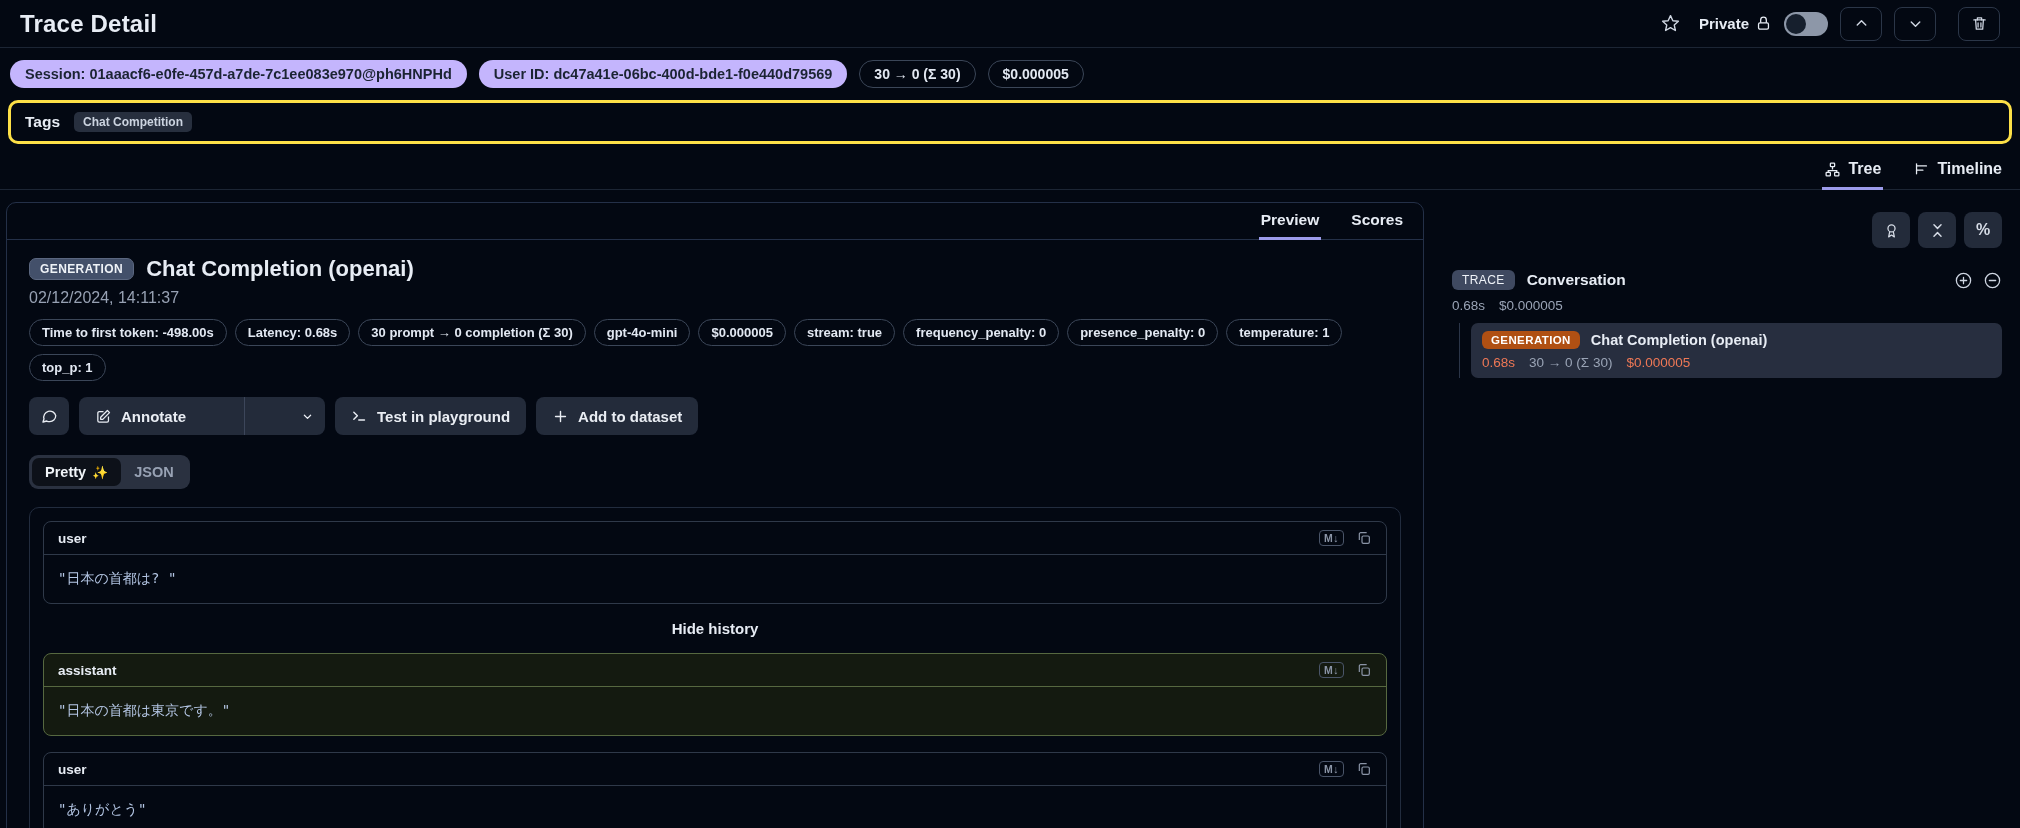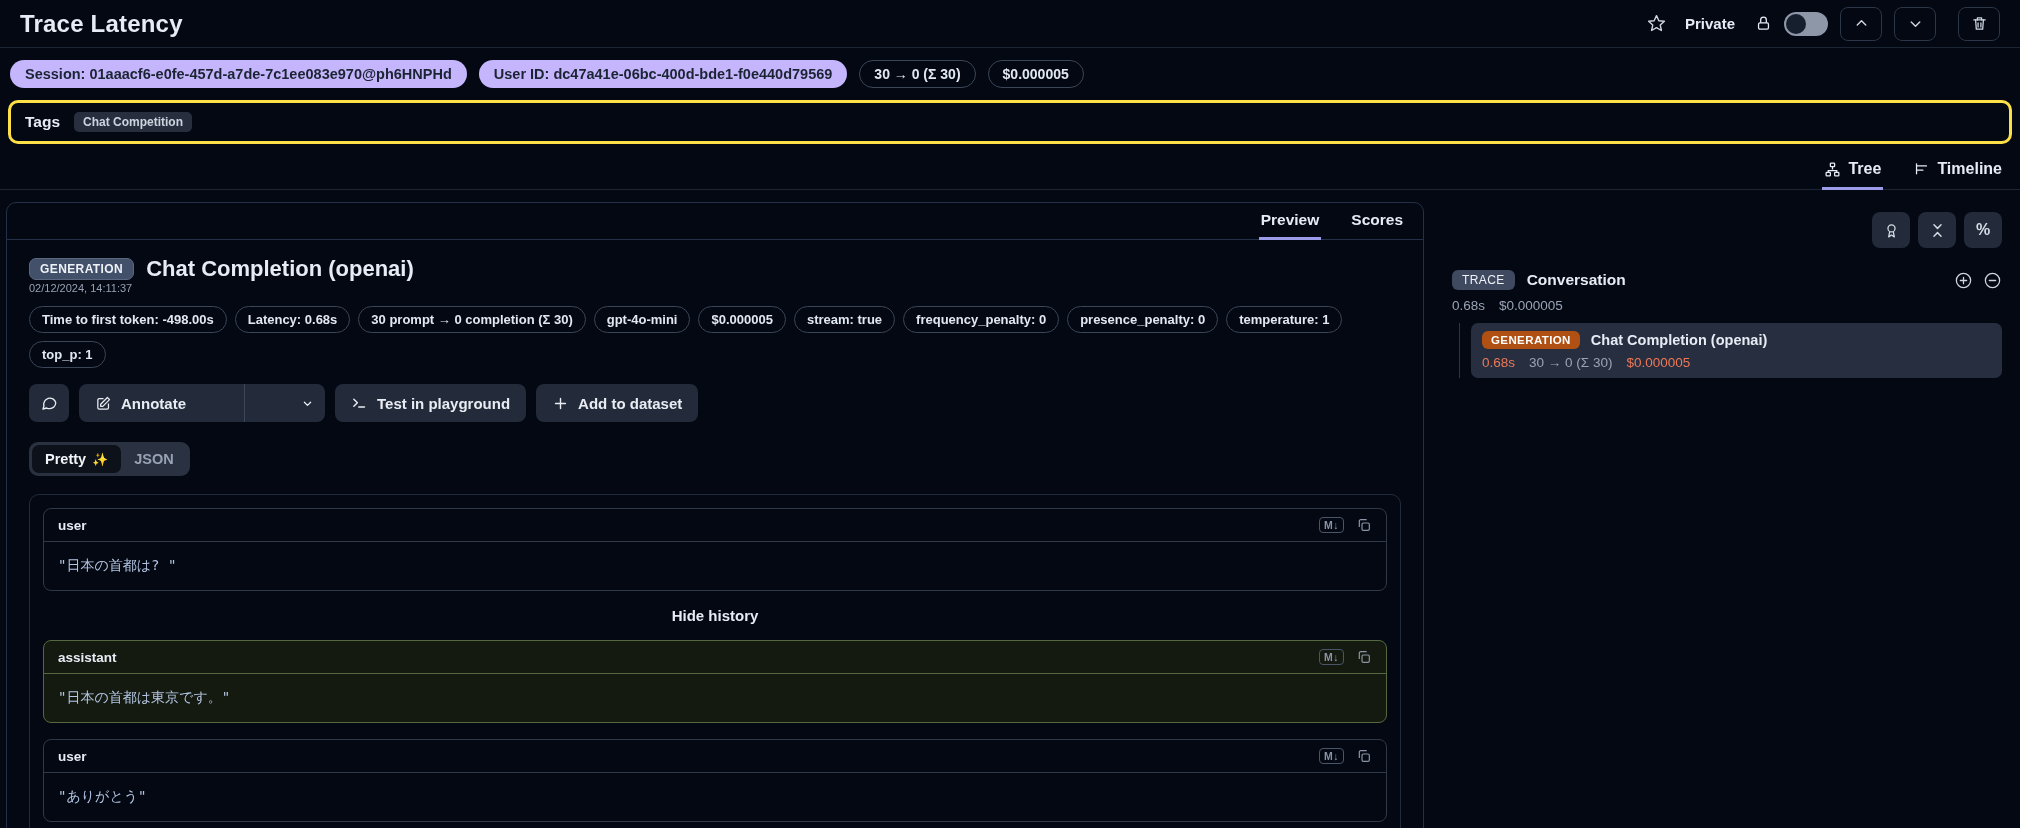--- a/index.html
+++ b/index.html
@@ -9,21 +9,21 @@
     font-family:"Liberation Sans", sans-serif; font-size:14px;
   }
   svg { display:block; }
 
   
   .top-header { display:flex; align-items:center; justify-content:space-between;
     height:48px; padding:0 20px; border-bottom:1px solid #1c2534; }
   .page-title { font-size:24px; font-weight:700; letter-spacing:.2px; }
   .header-right { display:flex; align-items:center; gap:12px; }
   .icon-plain { color:#cfd6e2; background:none; border:none; cursor:pointer; display:flex; align-items:center; }
-  .private-wrap { display:flex; align-items:center; gap:20px; font-weight:700; font-size:15px; margin-left:6px; }
+  .private-wrap { display:flex; align-items:center; gap:6px; font-weight:700; font-size:15px; margin-left:6px; }
   .toggle { width:44px; height:24px; border-radius:12px; background:#8d97a8; position:relative; cursor:pointer; }
   .toggle .knob { position:absolute; left:2px; top:2px; width:20px; height:20px; border-radius:50%; background:#161f2d; }
   .sq-btn { width:42px; height:34px; border:1px solid #2b3648; border-radius:8px; background:transparent;
     display:flex; align-items:center; justify-content:center; color:#cfd6e2; cursor:pointer; }
   .sq-btn.trash { margin-left:10px; }
 
   
   .meta-row { display:flex; align-items:center; gap:12px; padding:12px 10px; }
   .pill-filled { background:#c4b5fd; color:#1b2433; font-weight:700; font-size:14.5px;
     padding:6px 15px; border-radius:999px; white-space:nowrap; }
@@ -51,21 +51,21 @@
     border-bottom:1px solid #243048; }
   .panel-tab { font-weight:700; font-size:15.5px; padding:8px 2px 8px; cursor:pointer;
     border-bottom:3px solid transparent; margin-bottom:-1px; }
   .panel-tab.active { border-bottom-color:#9c9bea; }
   .panel-body { padding:16px 22px 0; flex:1; display:flex; flex-direction:column; overflow:hidden; }
 
   .gen-header { display:flex; align-items:center; gap:12px; }
   .type-badge { background:#43506a; border:1px solid #5b6780; color:#eef2f7; font-weight:700;
     font-size:12px; letter-spacing:.4px; padding:3px 10px; border-radius:7px; }
   .gen-title { font-size:22px; font-weight:700; }
-  .timestamp { color:#97a1b3; font-size:11px; }
+  .timestamp { color:#97a1b3; font-size:16px; margin-top:7px; }
 
   .pills-wrap { display:flex; flex-wrap:wrap; gap:8px; margin-top:12px; width:1374px; }
   .pills-wrap .pill-outline { font-size:13px; padding:5px 12px; }
 
   .actions-row { display:flex; align-items:center; gap:10px; margin-top:16px; }
   .act-btn { background:#232b3a; border:none; border-radius:8px; height:38px; color:#e9edf3;
     display:flex; align-items:center; gap:9px; font-weight:700; font-size:15px; padding:0 16px; cursor:pointer;
     font-family:"Liberation Sans", sans-serif; }
   .act-icon-btn { width:40px; padding:0; justify-content:center; }
   .split { padding:0; overflow:hidden;gap:44px; }
@@ -115,21 +115,21 @@
     letter-spacing:.4px; padding:3px 9px; border-radius:6px; }
   .obs-title { font-weight:700; font-size:14.5px; }
   .obs-line2 { display:flex; gap:14px; font-size:13.5px; margin-top:6px; }
   .metric-orange { color:#ee7856; }
   .metric-grey { color:#9aa4b6; }
 </style>
 </head>
 <body>
 
 <div class="top-header">
-  <div class="page-title">Trace Latency</div>
+  <div class="page-title">Trace Detail</div>
   <div class="header-right">
     <button class="icon-plain">
       <span>
         <svg width="21" height="21" viewBox="0 0 24 24" fill="none" stroke="currentColor" stroke-width="1.6" stroke-linejoin="round">
           <path d="M12 3l2.7 5.8 6.3.7-4.7 4.3 1.3 6.2-5.6-3.2-5.6 3.2 1.3-6.2L3 9.5l6.3-.7z"></path>
         </svg>
       </span>
     </button>
     <div class="private-wrap">
       <span>Private</span>

